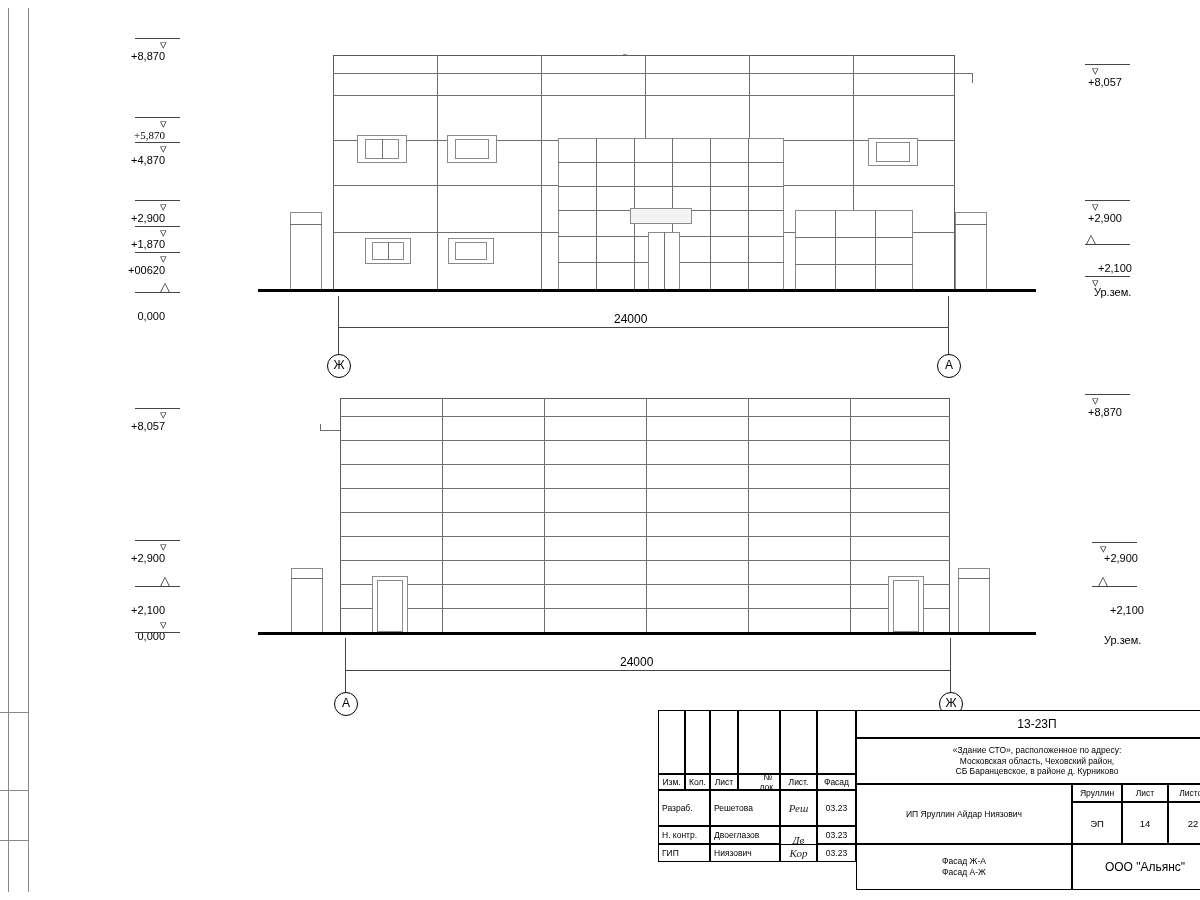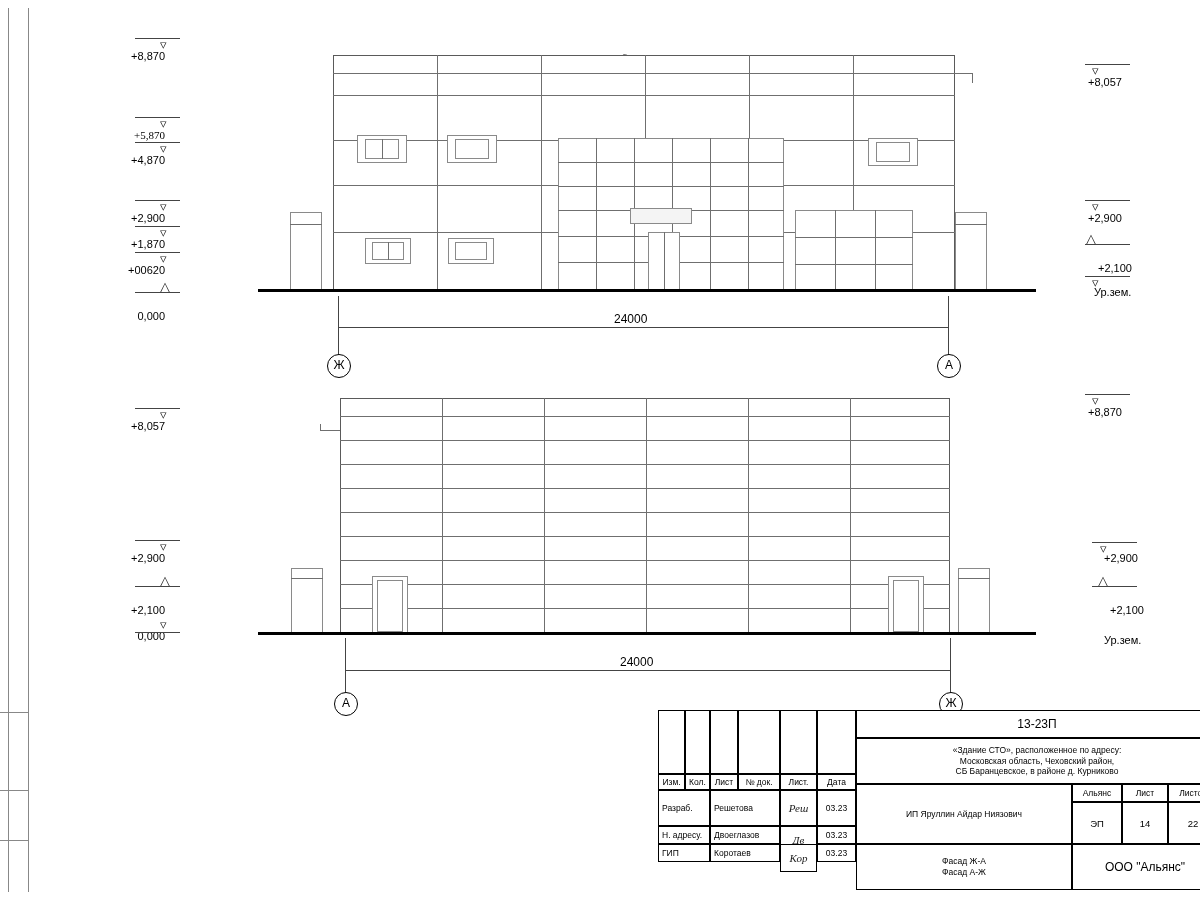--- a/index.html
+++ b/index.html
@@ -254,47 +254,47 @@
     <div class="cell" style="left:0;top:0;width:27px;height:64px;"></div>
     <div class="cell" style="left:27px;top:0;width:25px;height:64px;"></div>
     <div class="cell" style="left:52px;top:0;width:28px;height:64px;"></div>
     <div class="cell" style="left:80px;top:0;width:42px;height:64px;"></div>
     <div class="cell" style="left:122px;top:0;width:37px;height:64px;"></div>
     <div class="cell" style="left:159px;top:0;width:39px;height:64px;"></div>
 
     <div class="cell small" style="left:0;top:64px;width:27px;height:16px;">Изм.</div>
     <div class="cell small" style="left:27px;top:64px;width:25px;height:16px;">Кол.</div>
     <div class="cell small" style="left:52px;top:64px;width:28px;height:16px;">Лист</div>
-    <div class="cell small" style="left:80px;top:64px;width:42px;height:16px;">№ док.</div>
+    <div class="cell small" style="left:80px;top:64px;width:42px;height:16px;padding-left:17px;">№ док.</div>
     <div class="cell small" style="left:122px;top:64px;width:37px;height:16px;">Лист.</div>
-    <div class="cell small" style="left:159px;top:64px;width:39px;height:16px;">Дата</div>
+    <div class="cell small" style="left:159px;top:64px;width:39px;height:16px;">Фасад</div>
 
     <div class="cell left small" style="left:0;top:80px;width:52px;height:36px;">Разраб.</div>
     <div class="cell left small" style="left:52px;top:80px;width:70px;height:36px;">Решетова</div>
     <div class="cell sig" style="left:122px;top:80px;width:37px;height:36px;">Реш</div>
     <div class="cell small" style="left:159px;top:80px;width:39px;height:36px;">03.23</div>
 
-    <div class="cell left small" style="left:0;top:116px;width:52px;height:18px;">Н. адресу.</div>
+    <div class="cell left small" style="left:0;top:116px;width:52px;height:18px;">Н. контр.</div>
     <div class="cell left small" style="left:52px;top:116px;width:70px;height:18px;">Двоеглазов</div>
     <div class="cell sig" style="left:122px;top:116px;width:37px;height:27px;">Дв</div>
     <div class="cell small" style="left:159px;top:116px;width:39px;height:18px;">03.23</div>
 
     <div class="cell left small" style="left:0;top:134px;width:52px;height:18px;">ГИП</div>
-    <div class="cell left small" style="left:52px;top:134px;width:70px;height:18px;">Коротаев</div>
-    <div class="cell sig" style="left:122px;top:134px;width:37px;height:28px;">Кор</div>
+    <div class="cell left small" style="left:52px;top:134px;width:70px;height:18px;">Ниязович</div>
+    <div class="cell sig" style="left:122px;top:134px;width:37px;height:18px;">Кор</div>
     <div class="cell small" style="left:159px;top:134px;width:39px;height:18px;">03.23</div>
 
     <div class="cell small" style="left:198px;top:74px;width:216px;height:60px;">ИП Яруллин Айдар Ниязович</div>
 
     <div class="cell multi small" style="left:198px;top:134px;width:216px;height:46px;">
       <span>Фасад Ж-А</span>
       <span>Фасад А-Ж</span>
     </div>
 
-    <div class="cell small" style="left:414px;top:74px;width:50px;height:18px;">Альянс</div>
+    <div class="cell small" style="left:414px;top:74px;width:50px;height:18px;">Яруллин</div>
     <div class="cell small" style="left:464px;top:74px;width:46px;height:18px;">Лист</div>
     <div class="cell small" style="left:510px;top:74px;width:50px;height:18px;">Листов</div>
     <div class="cell" style="left:414px;top:92px;width:50px;height:42px;">ЭП</div>
     <div class="cell" style="left:464px;top:92px;width:46px;height:42px;">14</div>
     <div class="cell" style="left:510px;top:92px;width:50px;height:42px;">22</div>
 
     <div class="cell big" style="left:414px;top:134px;width:146px;height:46px;">ООО "Альянс"</div>
   </div>
 
 </div>

